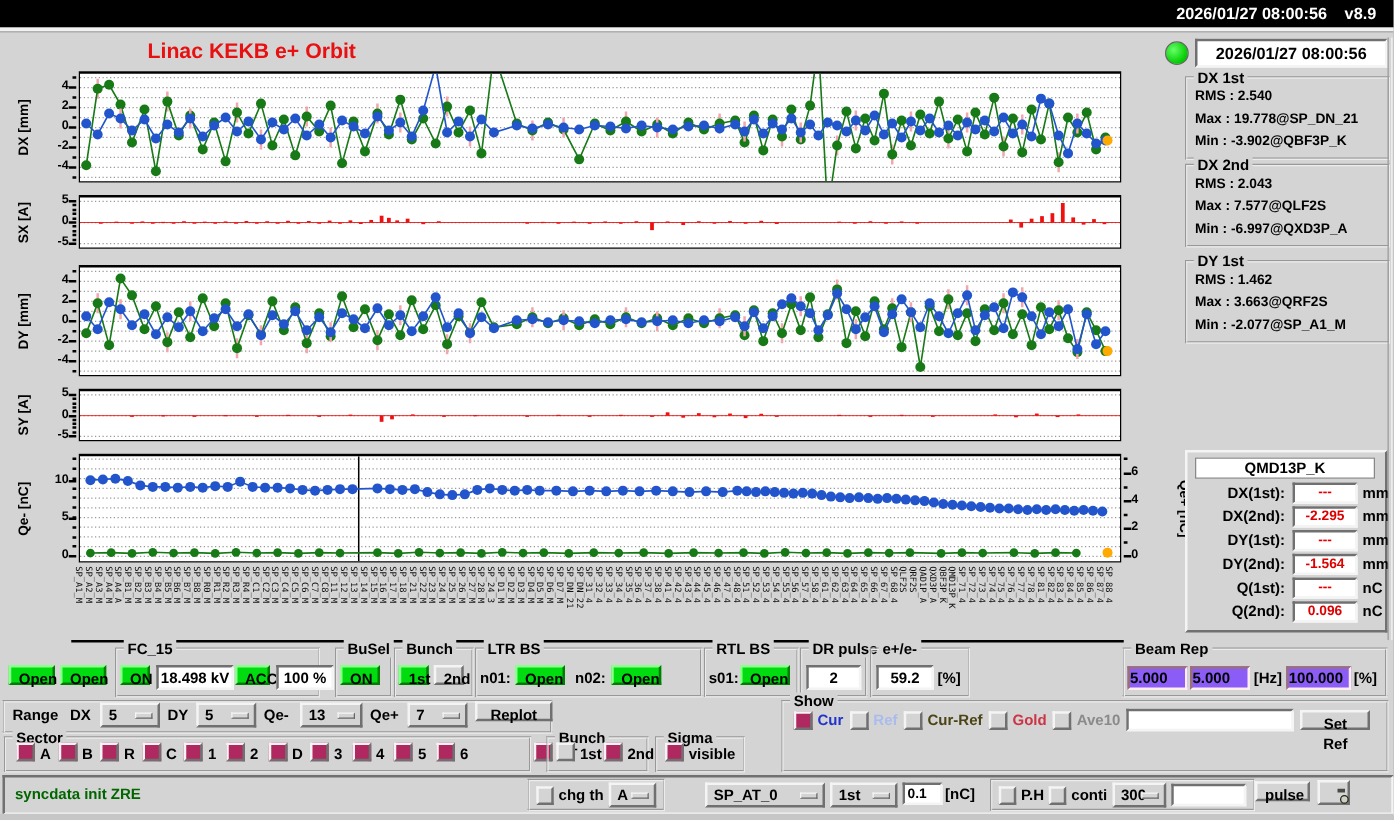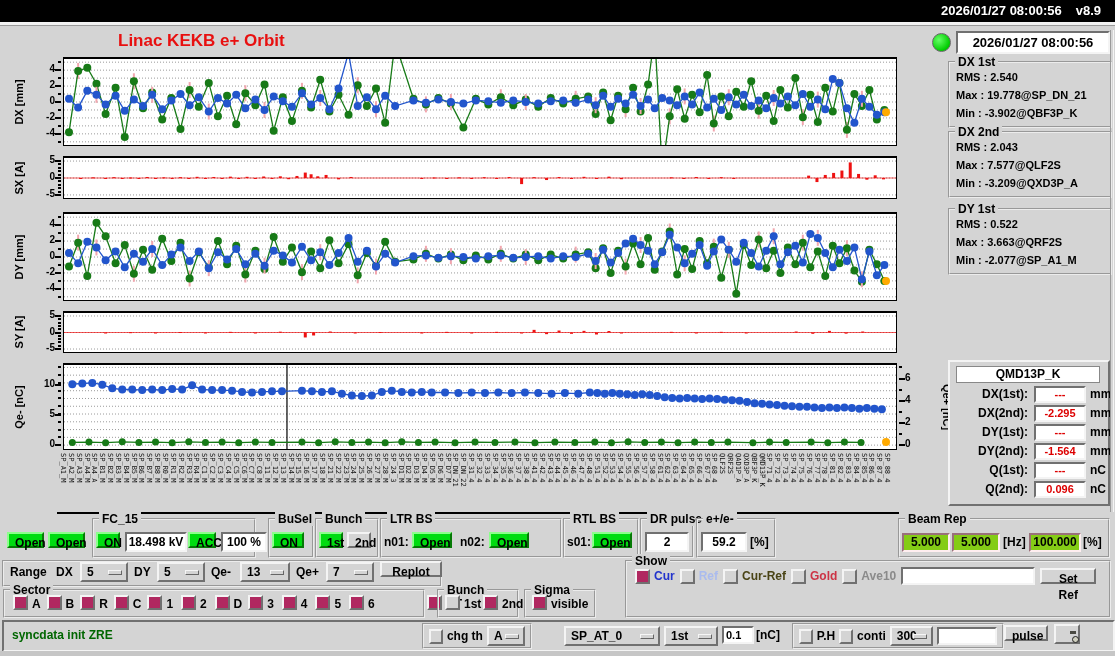--- a/index.html
+++ b/index.html
@@ -18,21 +18,21 @@
   .axislabel{position:absolute;left:-50px;top:50%;transform:translateY(-50%) rotate(180deg);writing-mode:vertical-rl;font:bold 11px "Liberation Sans",sans-serif;white-space:nowrap;}
   .axislabel-r{position:absolute;right:-56px;top:50%;transform:translateY(-50%);writing-mode:vertical-rl;font:bold 11px "Liberation Sans",sans-serif;white-space:nowrap;}
   #xlabels{position:absolute;left:57px;top:452px;width:842px;height:60px;overflow:hidden;border-bottom:2px solid #000;}
   .xlab{position:absolute;top:1px;writing-mode:vertical-rl;font:7px "DejaVu Sans Mono",monospace;color:#111;}
   
   .gbox{position:absolute;border:2px groove #ececec;}
   .gtitle{position:absolute;top:-8px;left:5px;background:#d4d4d4;padding:0 3px;font:bold 12px "Liberation Sans",sans-serif;white-space:nowrap;}
   .btn-green{position:absolute;background:#00dc10;border:2px solid;border-color:#8cff8c #067a06 #067a06 #8cff8c;font:bold 12px "Liberation Sans",sans-serif;text-align:center;color:#000;line-height:16px;height:16px;cursor:pointer;}
   .btn-raised{position:absolute;background:#d4d4d4;border:2px solid;border-color:#f4f4f4 #707070 #707070 #f4f4f4;font:bold 12px "Liberation Sans",sans-serif;text-align:center;line-height:16px;height:16px;cursor:pointer;}
   .box-white{position:absolute;background:#fff;border:2px solid;border-color:#707070 #f4f4f4 #f4f4f4 #707070;font:bold 12px "Liberation Sans",sans-serif;text-align:center;line-height:16px;height:16px;}
-  .box-pink{position:absolute;background:#84cc16;border:2px solid;border-color:#99707a #ffeef0 #ffeef0 #99707a;font:bold 12px "Liberation Sans",sans-serif;text-align:center;line-height:15px;height:15px;}
+  .box-pink{position:absolute;background:#8b5cf6;border:2px solid;border-color:#99707a #ffeef0 #ffeef0 #99707a;font:bold 12px "Liberation Sans",sans-serif;line-height:15px;height:15px;}
   .slab{position:absolute;font:bold 12px "Liberation Sans",sans-serif;white-space:nowrap;text-align:center;}
   .cb{display:inline-block;width:11px;height:11px;background:#d4d4d4;border:2px solid;border-color:#f4f4f4 #707070 #707070 #f4f4f4;vertical-align:-2px;cursor:pointer;}
   .cb.on{background:#b02860;}
   .dd{position:relative;display:inline-block;background:#d4d4d4;border:2px solid;border-color:#f4f4f4 #707070 #707070 #f4f4f4;height:16px;cursor:pointer;}
   .ddv{position:absolute;left:5px;top:0;font:bold 12px "Liberation Sans",sans-serif;line-height:16px;}
   .dddash{position:absolute;right:4px;top:6px;width:12px;height:3px;background:#d4d4d4;border:1px solid;border-color:#f6f6f6 #666 #666 #f6f6f6;}
   
   .statbox{position:absolute;left:948px;width:160px;height:63px;border:2px groove #ececec;}
   .statline{position:absolute;left:6px;font:bold 11px "Liberation Sans",sans-serif;white-space:nowrap;}
   
@@ -1003,25 +1003,25 @@
   <div class="statbox" style="top:61px;text-decoration:underline;">
     <span class="gtitle">DX 1st</span>
     <div class="statline" style="top:8px;"><span>RMS :</span> <span>2.540</span></div>
     <div class="statline" style="top:26px;"><span>Max :</span> <span>19.778@SP_DN_21</span></div>
     <div class="statline" style="top:44px;"><span>Min :</span> <span>-3.902@QBF3P_K</span></div>
   </div>
   <div class="statbox" style="top:131px;">
     <span class="gtitle">DX 2nd</span>
     <div class="statline" style="top:8px;"><span>RMS :</span> <span>2.043</span></div>
     <div class="statline" style="top:26px;"><span>Max :</span> <span>7.577@QLF2S</span></div>
-    <div class="statline" style="top:44px;"><span>Min :</span> <span>-3.209@QXD3P_A</span></div>
+    <div class="statline" style="top:44px;"><span>Min :</span> <span>-6.997@QXD3P_A</span></div>
   </div>
   <div class="statbox" style="top:208px;">
     <span class="gtitle">DY 1st</span>
-    <div class="statline" style="top:8px;"><span>RMS :</span> <span>0.522</span></div>
+    <div class="statline" style="top:8px;"><span>RMS :</span> <span>1.462</span></div>
     <div class="statline" style="top:26px;"><span>Max :</span> <span>3.663@QRF2S</span></div>
     <div class="statline" style="top:44px;"><span>Min :</span> <span>-2.077@SP_A1_M</span></div>
   </div>
 
   <div id="monitor">
     <div class="montitle">QMD13P_K</div>
     <div id="monrows">
         <div class="monrow" style="top: 24px;">
           <span class="monlab">DX(1st):</span>
           <span class="monval">---</span>

